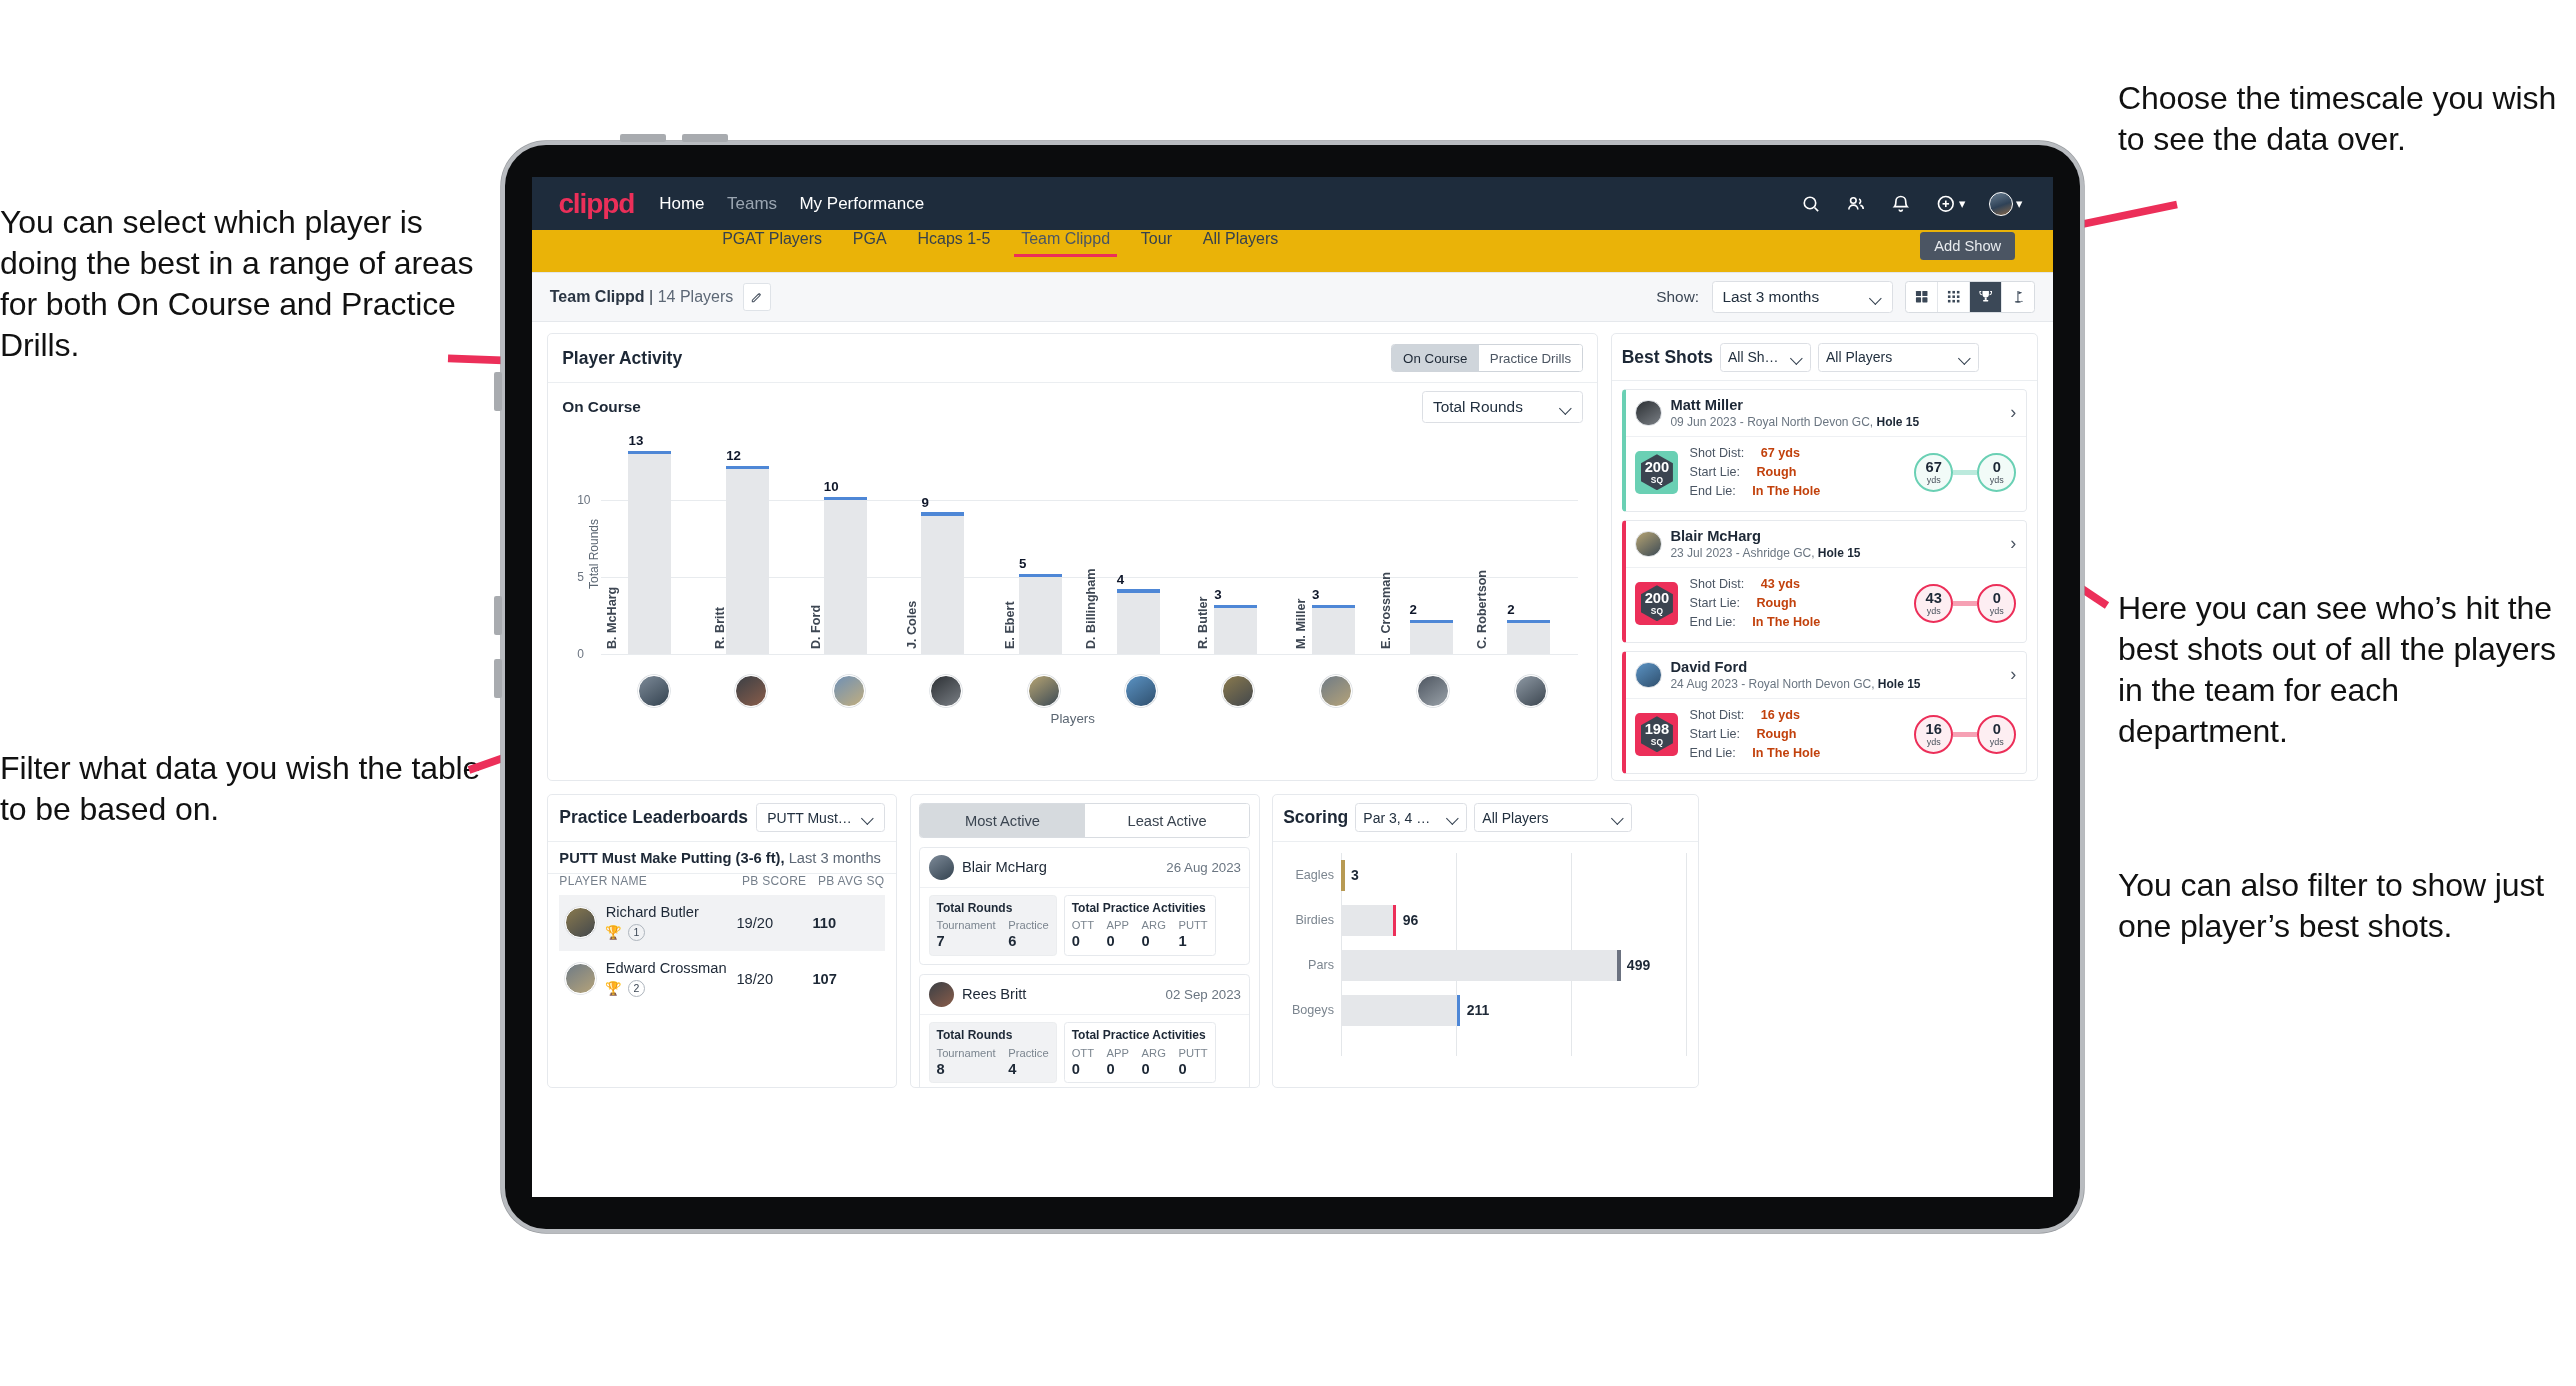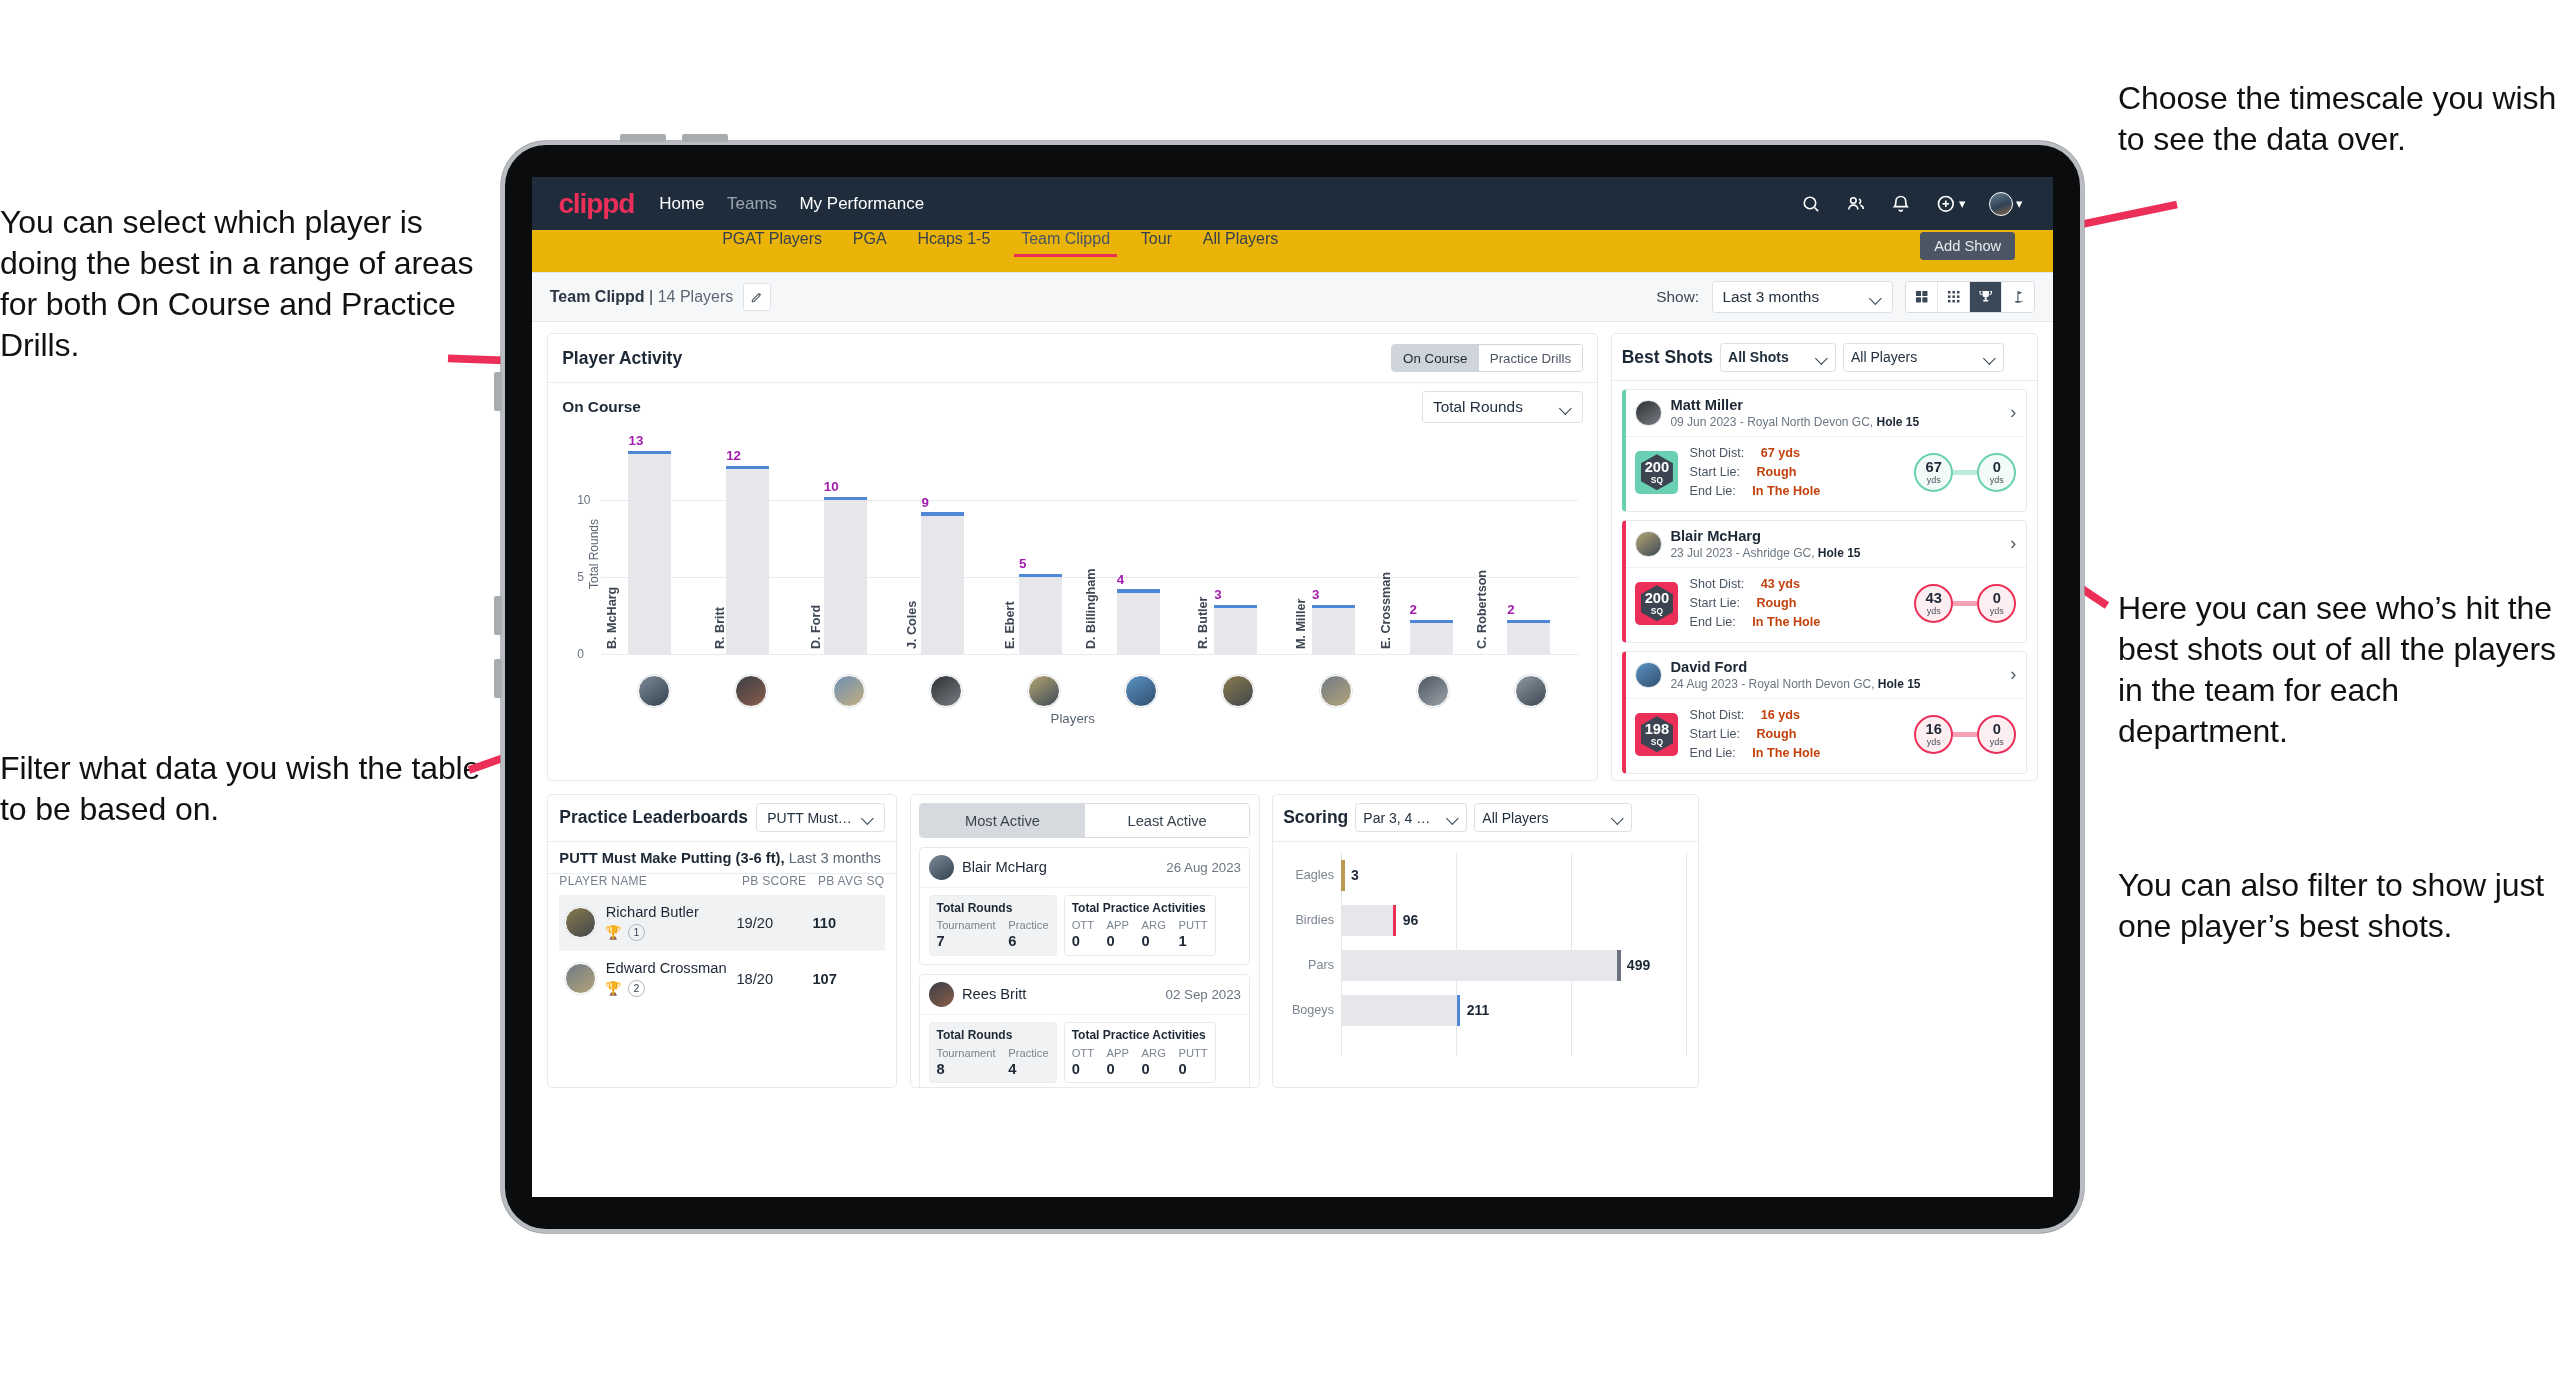--- a/index.html
+++ b/index.html
@@ -152,34 +152,34 @@
     transform: translateY(-50%) rotate(-90deg); transform-origin: center;
     font-size: 12px; color: #5b6672; white-space: nowrap;
   }
   .plot { position: absolute; left: 39px; right: 5.6px; top: 0; bottom: 15.4px; }
   .gridline { position: absolute; left: 0; right: 0; height: 0.7px; background: #e8ebee; }
   .ytick { position: absolute; left: -24px; font-size: 12px; color: #6b7480; transform: translateY(-50%); }
   .bars { position: absolute; left: 0; right: 0; bottom: 0; top: 0; display: flex; align-items: flex-end; justify-content: space-around; }
   .barwrap { position: relative; width: 43px; height: 100%; display: flex; flex-direction: column; justify-content: flex-end; align-items: center; }
   .bar { width: 43px; background: #e5e7ea; position: relative; }
   .bar::after { content: ""; position: absolute; left: 0; right: 0; top: -3.5px; height: 3.5px; background: #4e87d6; }
-  .bval { position: absolute; font-size: 13.3px; font-weight: 700; color: #a21caf; top: -21px; text-align: right; }
+  .bval { position: absolute; font-size: 13.3px; font-weight: 700; color: #0f172a; top: -21px; text-align: right; }
   .bname {
     position: absolute; bottom: 5.6px; left: 50%; transform: translateX(-50%) rotate(-90deg);
     transform-origin: bottom left; font-size: 12.6px; font-weight: 700; color: #3e4753; white-space: nowrap;
   }
   .avatars { display: flex; justify-content: space-around; margin: 5.6px 18px 0 57px; }
   .av { width: 32px; height: 32px; border-radius: 50%; border: 1.4px solid #fff; box-shadow: 0 0 0 0.7px #d7dbdf; }
   .xlab { text-align: center; font-size: 13.3px; color: #5b6672; margin-top: 4.2px; }
 
   
   .bs-card { width: 427px; flex: 0 0 427px; }
   .bs-head { display: flex; align-items: center; padding: 8.4px 9.8px; gap: 7px; }
   .bs-head .select { height: 29px; font-size: 14px; min-width: 0; padding: 0 7px; }
-  .bs-head .s1 { width: 116px; font-weight: bold; }
+  .bs-head .s1 { width: 91px; }
   .bs-head .s2 { width: 161px; }
   .shot {
     margin: 8.4px 9.8px; border: 0.7px solid #e6e9ed; border-radius: 4.2px;
     border-left-width: 4.9px; border-left-style: solid; overflow: hidden; background: #fff;
   }
   .shot-top { display: flex; align-items: center; gap: 8.4px; padding: 7px 9.8px; }
   .shot-av { width: 26.6px; height: 26.6px; border-radius: 50%; flex: 0 0 auto; border: 0.7px solid #e1e4e8; }
   .shot-name { font-size: 14.7px; font-weight: 700; color: #1d2836; }
   .shot-meta { font-size: 12px; color: #6a7581; margin-top: 1.4px; }
   .shot-meta b { color: #1d2836; }

